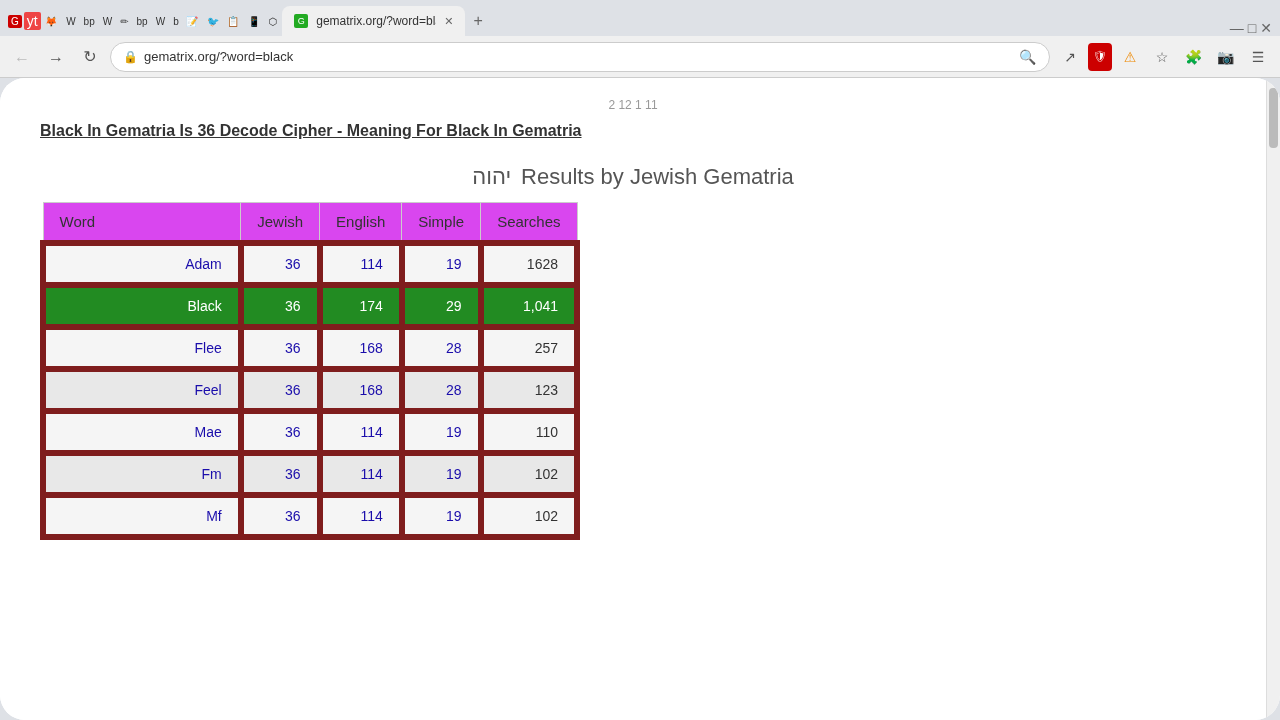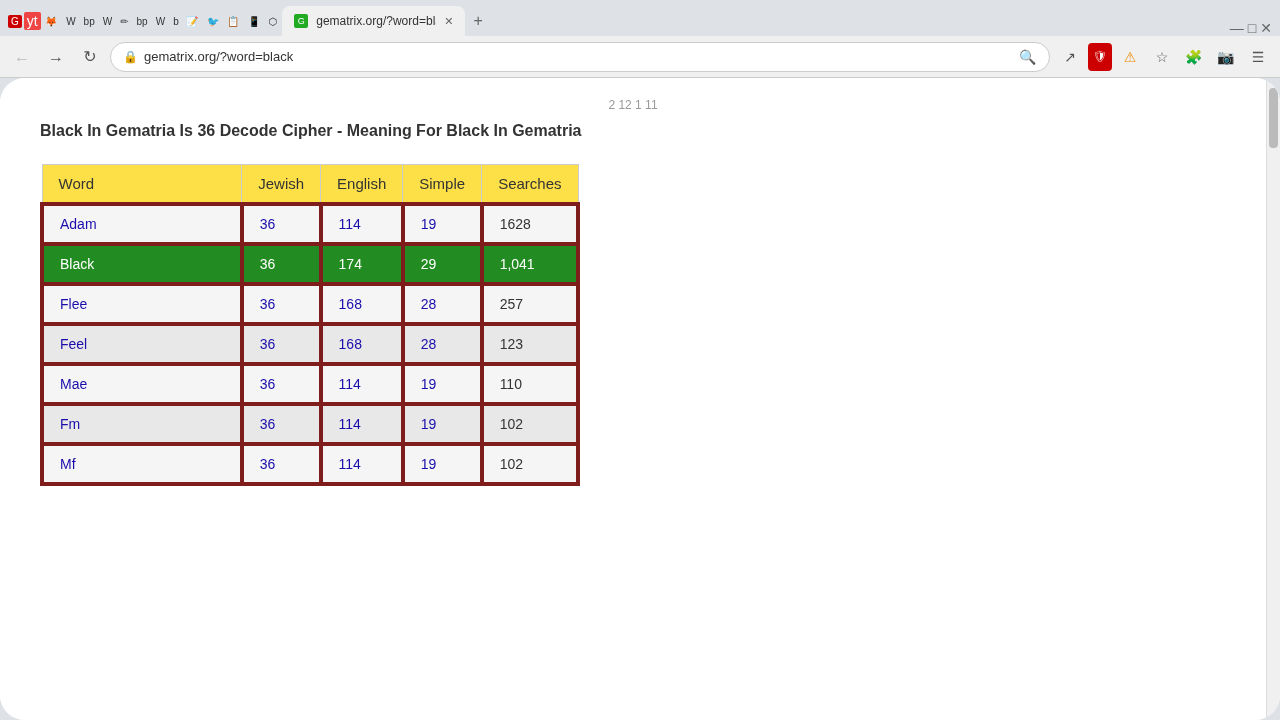--- a/index.html
+++ b/index.html
@@ -173,20 +173,21 @@
       margin-bottom: 12px;
       max-width: 600px;
     }
 
     .subtitle {
       font-size: 16px;
       font-weight: bold;
       color: #333;
       margin-bottom: 24px;
       max-width: 600px;
+      text-decoration: underline;
     }
 
     
     .table-header-row {
       display: flex;
       align-items: center;
       justify-content: center;
       gap: 10px;
       margin-bottom: 12px;
       font-size: 20px;
@@ -197,33 +198,34 @@
       font-size: 22px;
     }
 
     .results-table {
       width: 540px;
       border-collapse: collapse;
       border: 1px solid #ccc;
     }
 
     .results-table th {
-      background: #fde047;
+      background: #d946ef;
       padding: 10px 16px;
       text-align: left;
       font-weight: normal;
       color: #333;
       border: 1px solid #ccc;
       font-size: 15px;
     }
 
     .results-table td {
       padding: 10px 16px;
-      border: 4px solid #7f1d1d;
+      border: 6px solid #7f1d1d;
       font-size: 14px;
+      text-align: right;
     }
 
     .results-table tr:nth-child(odd) td {
       background: #f5f5f5;
     }
 
     .results-table tr:nth-child(even) td {
       background: #e8e8e8;
     }
 
@@ -310,20 +312,24 @@
   </div>
 
   <div class="page-content">
     <div class="main-content">
 
       <div class="partial-header">2 12 1 11</div>
 
 
       <p class="subtitle">Black In Gematria Is 36 Decode Cipher - Meaning For Black In Gematria</p>
 
+      <div class="table-header-row">
+        <span class="hebrew-text">יהוה</span>
+        <span style="font-size:22px; color:#555;">Results by Jewish Gematria</span>
+      </div>
 
       <table class="results-table">
         <thead>
           <tr>
             <th class="word-col">Word</th>
             <th class="num-col">Jewish</th>
             <th class="num-col">English</th>
             <th class="num-col">Simple</th>
             <th class="num-col">Searches</th>
           </tr>

